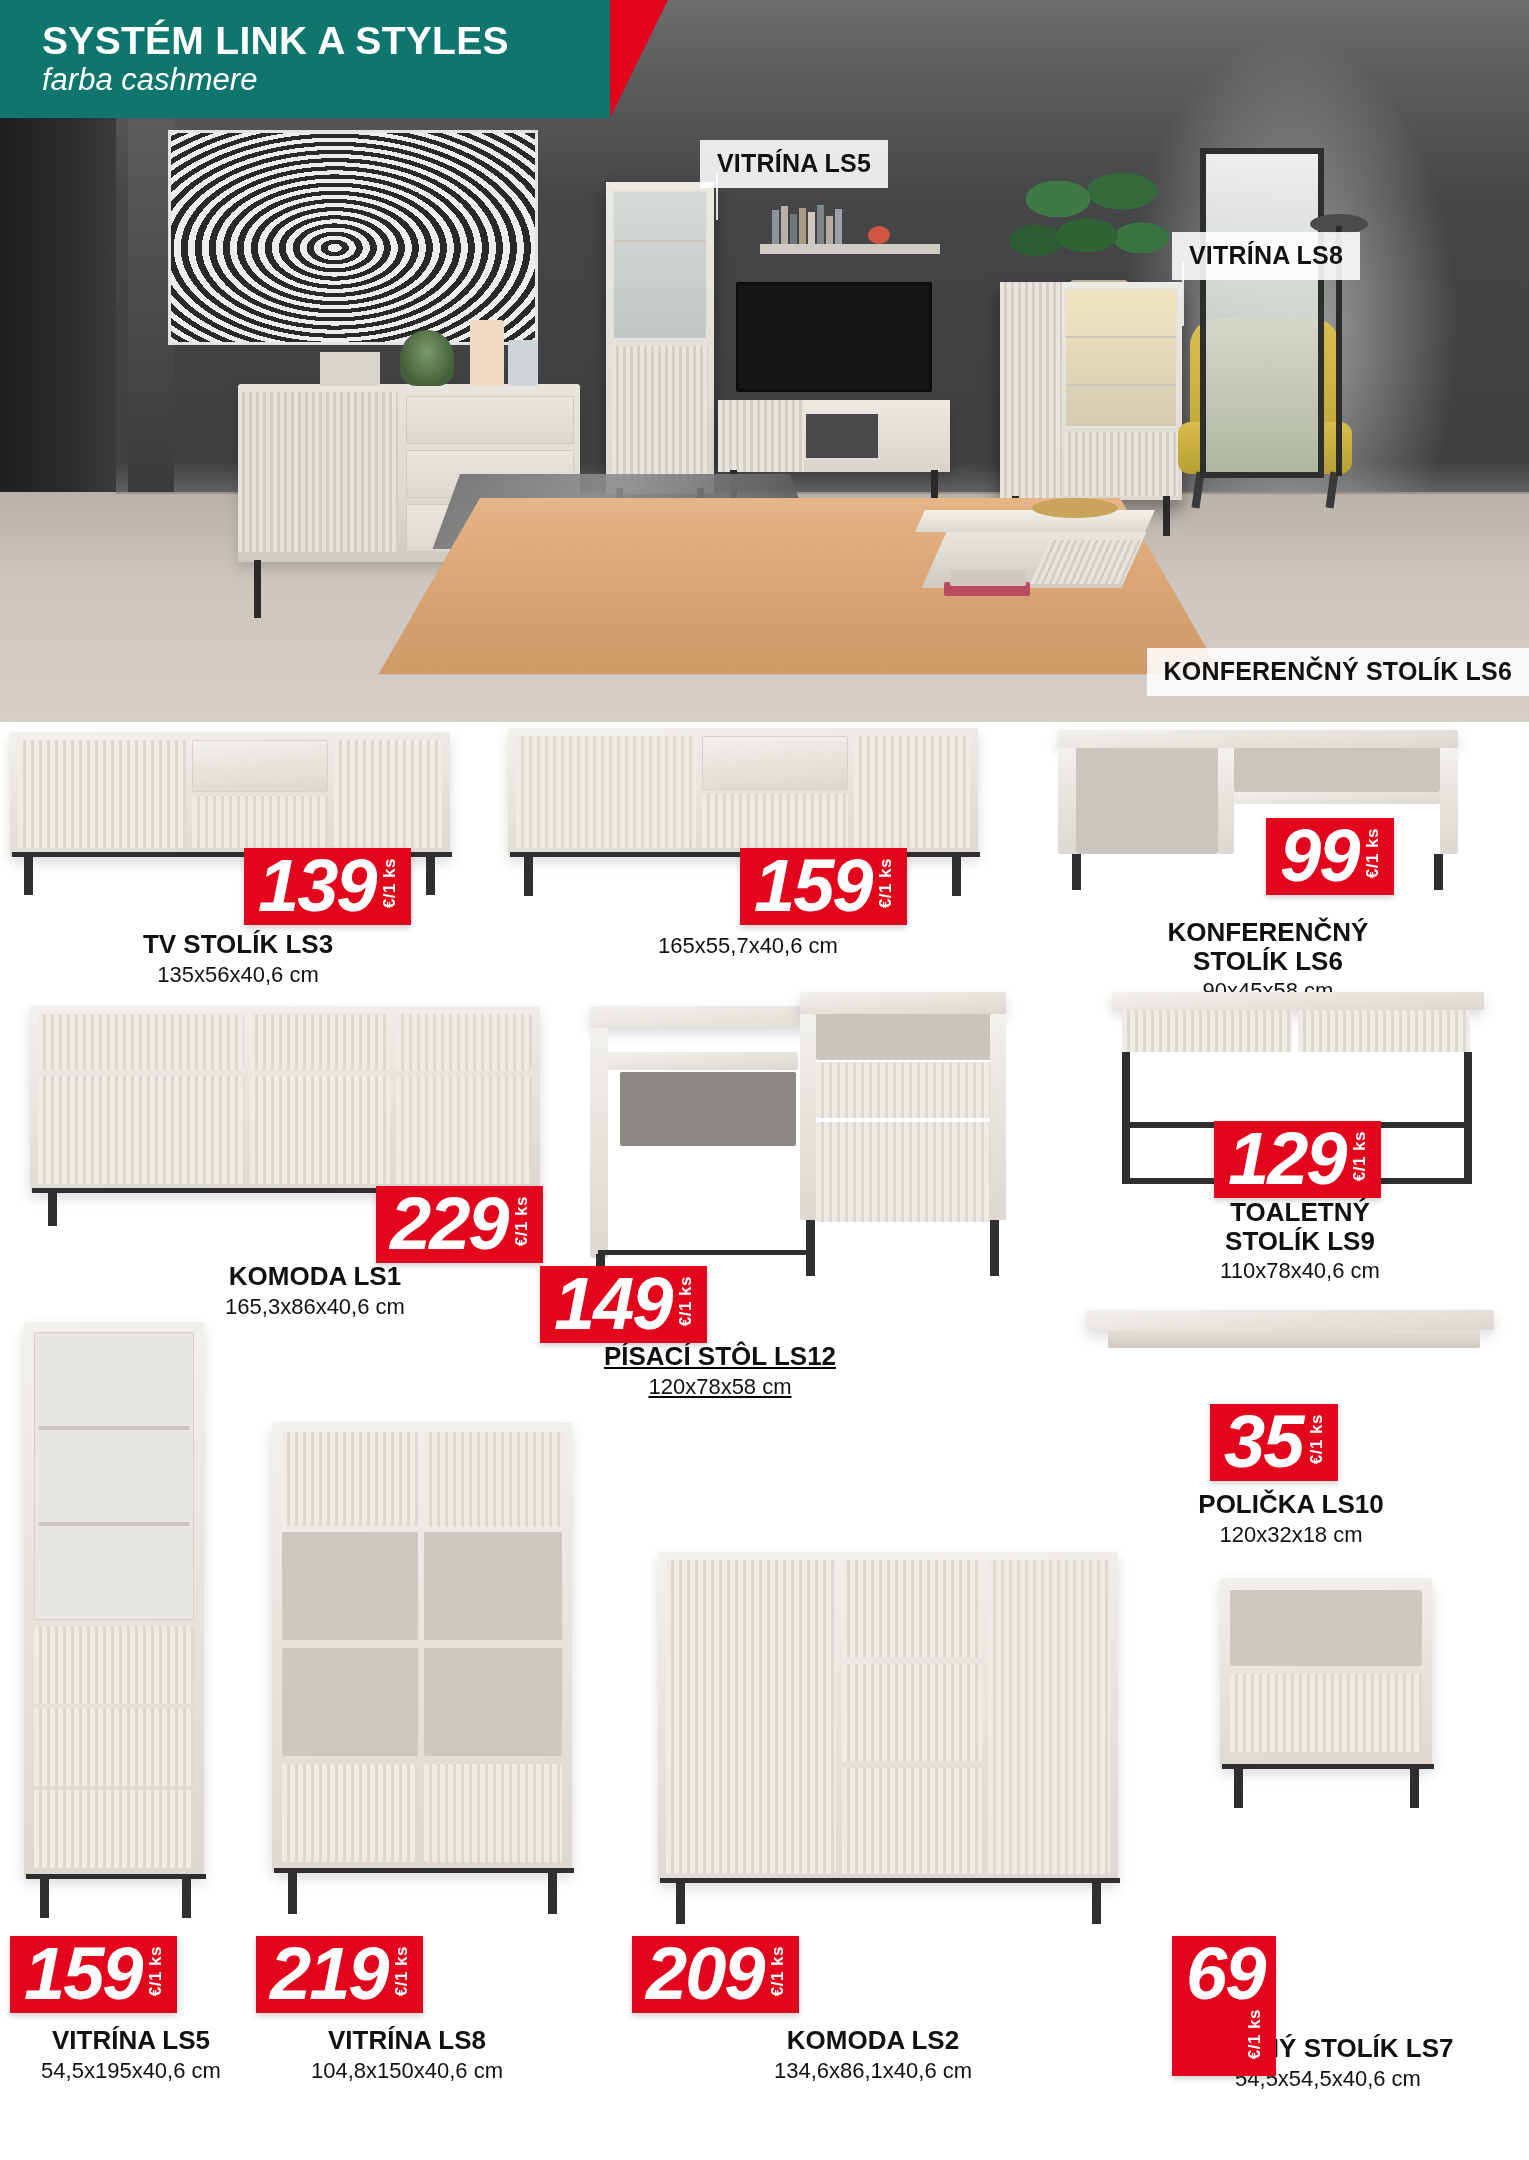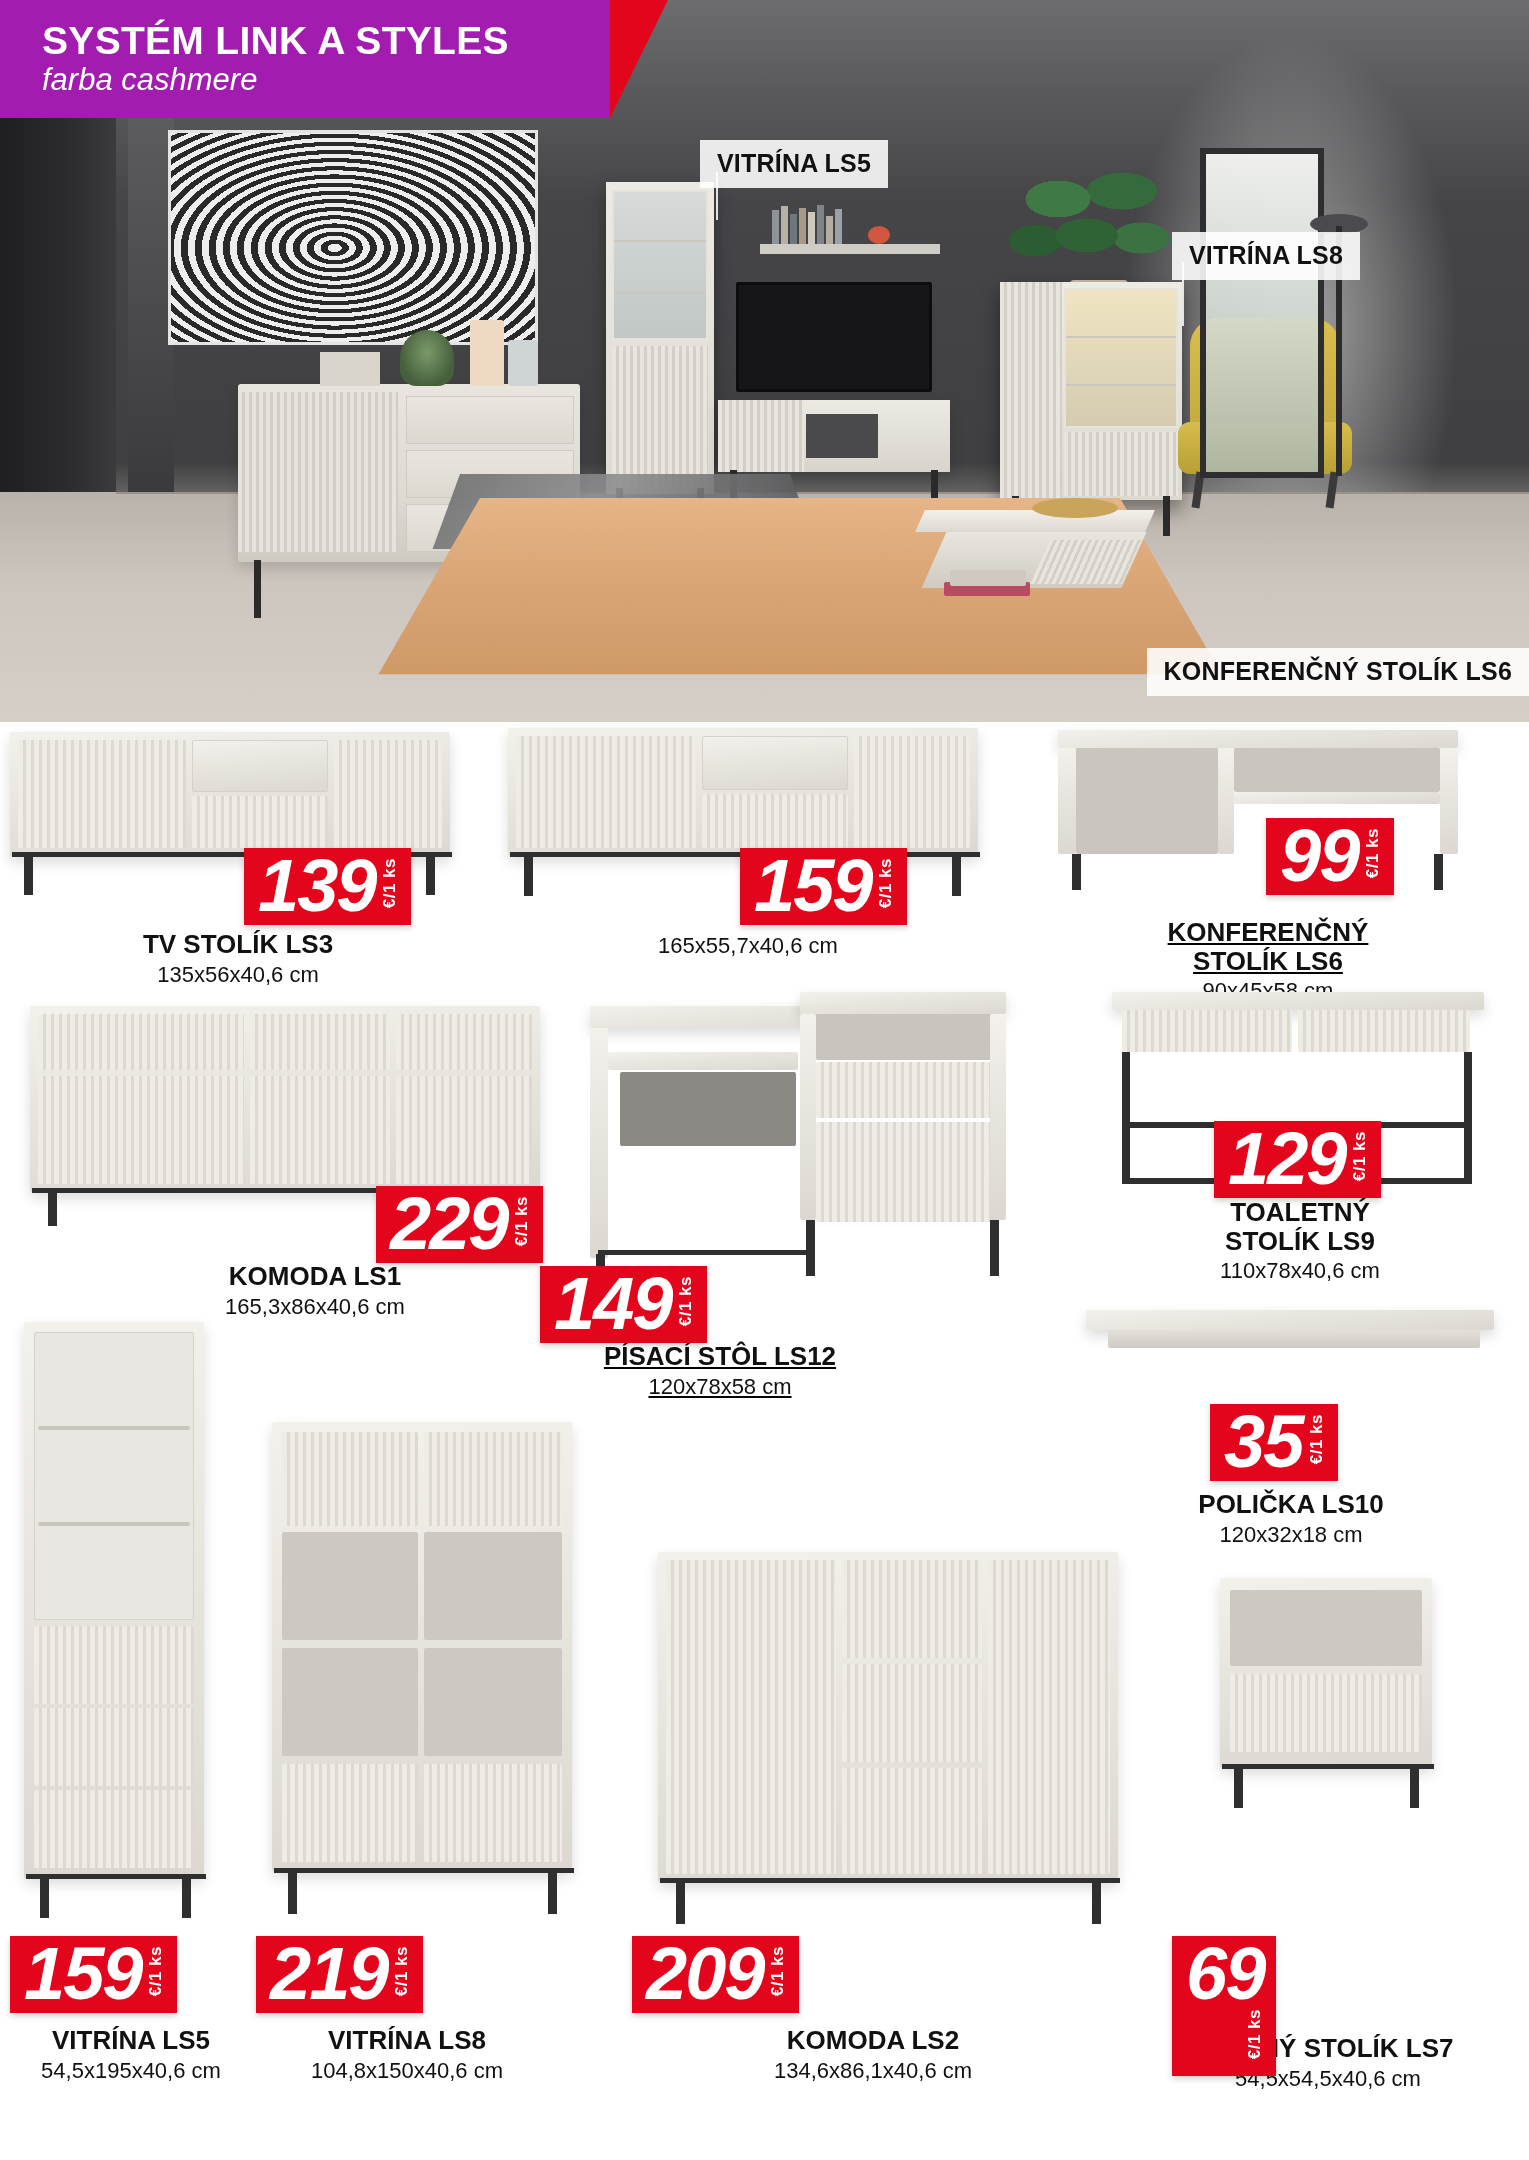--- a/index.html
+++ b/index.html
@@ -226,21 +226,21 @@
   
   .hero-mirror {
     position:absolute; left:128px; top:96px; width:46px; height:420px;
     background: linear-gradient(180deg,#5e5e60,#38383a);
   }
 
   
   .hero-badge {
     position: absolute; left: 0; top: 0;
     width: 610px; height: 118px;
-    background: #a21caf;
+    background: #0f766e;
     display: flex; flex-direction: column; justify-content: center;
     padding-left: 42px;
     z-index: 9;
   }
   .hero-badge .t1 {
     color: #ffffff; font-size: 39px; font-weight: 700; letter-spacing: .3px;
     line-height: 1.05;
   }
   .hero-badge .t2 {
     color: #ffffff; font-size: 31px; font-style: italic; font-weight: 400;
@@ -480,21 +480,21 @@
         <div class="fx hole" style="left:18px;top:18px;width:142px;height:106px;background:#cac6bf;"></div>
         <div class="fx" style="left:176px;top:62px;width:206px;height:12px;"></div>
         <div class="fx hole" style="left:176px;top:18px;width:206px;height:44px;background:#cac6bf;"></div>
         <div class="fxleg" style="left:14px;top:124px;width:9px;height:36px;"></div>
         <div class="fxleg" style="left:376px;top:124px;width:9px;height:36px;"></div>
       </div>
       <div class="price" style="left:208px; top:96px;">
         <span class="num">99</span>
         <span class="unit">€/1 ks</span>
       </div>
-      <div class="caption" style="left:0;top:196px;width:420px;text-decoration:underline;">
+      <div class="caption" style="left:0;top:196px;width:420px;">
         <div class="name">KONFERENČNÝ
 STOLÍK LS6</div>
         <div class="dim">90x45x58 cm</div>
       </div>
     </div>
 
     <div class="cell" style="left:10px; top:284px; width:540px; height:300px;">
       <div class="prod-img" style="left:20px;top:0;width:520px;height:222px;">
         <div class="fx shadow" style="left:0;top:0;width:510px;height:186px;"></div>
         <div class="fx rib" style="left:8px;top:8px;width:206px;height:56px;"></div>

